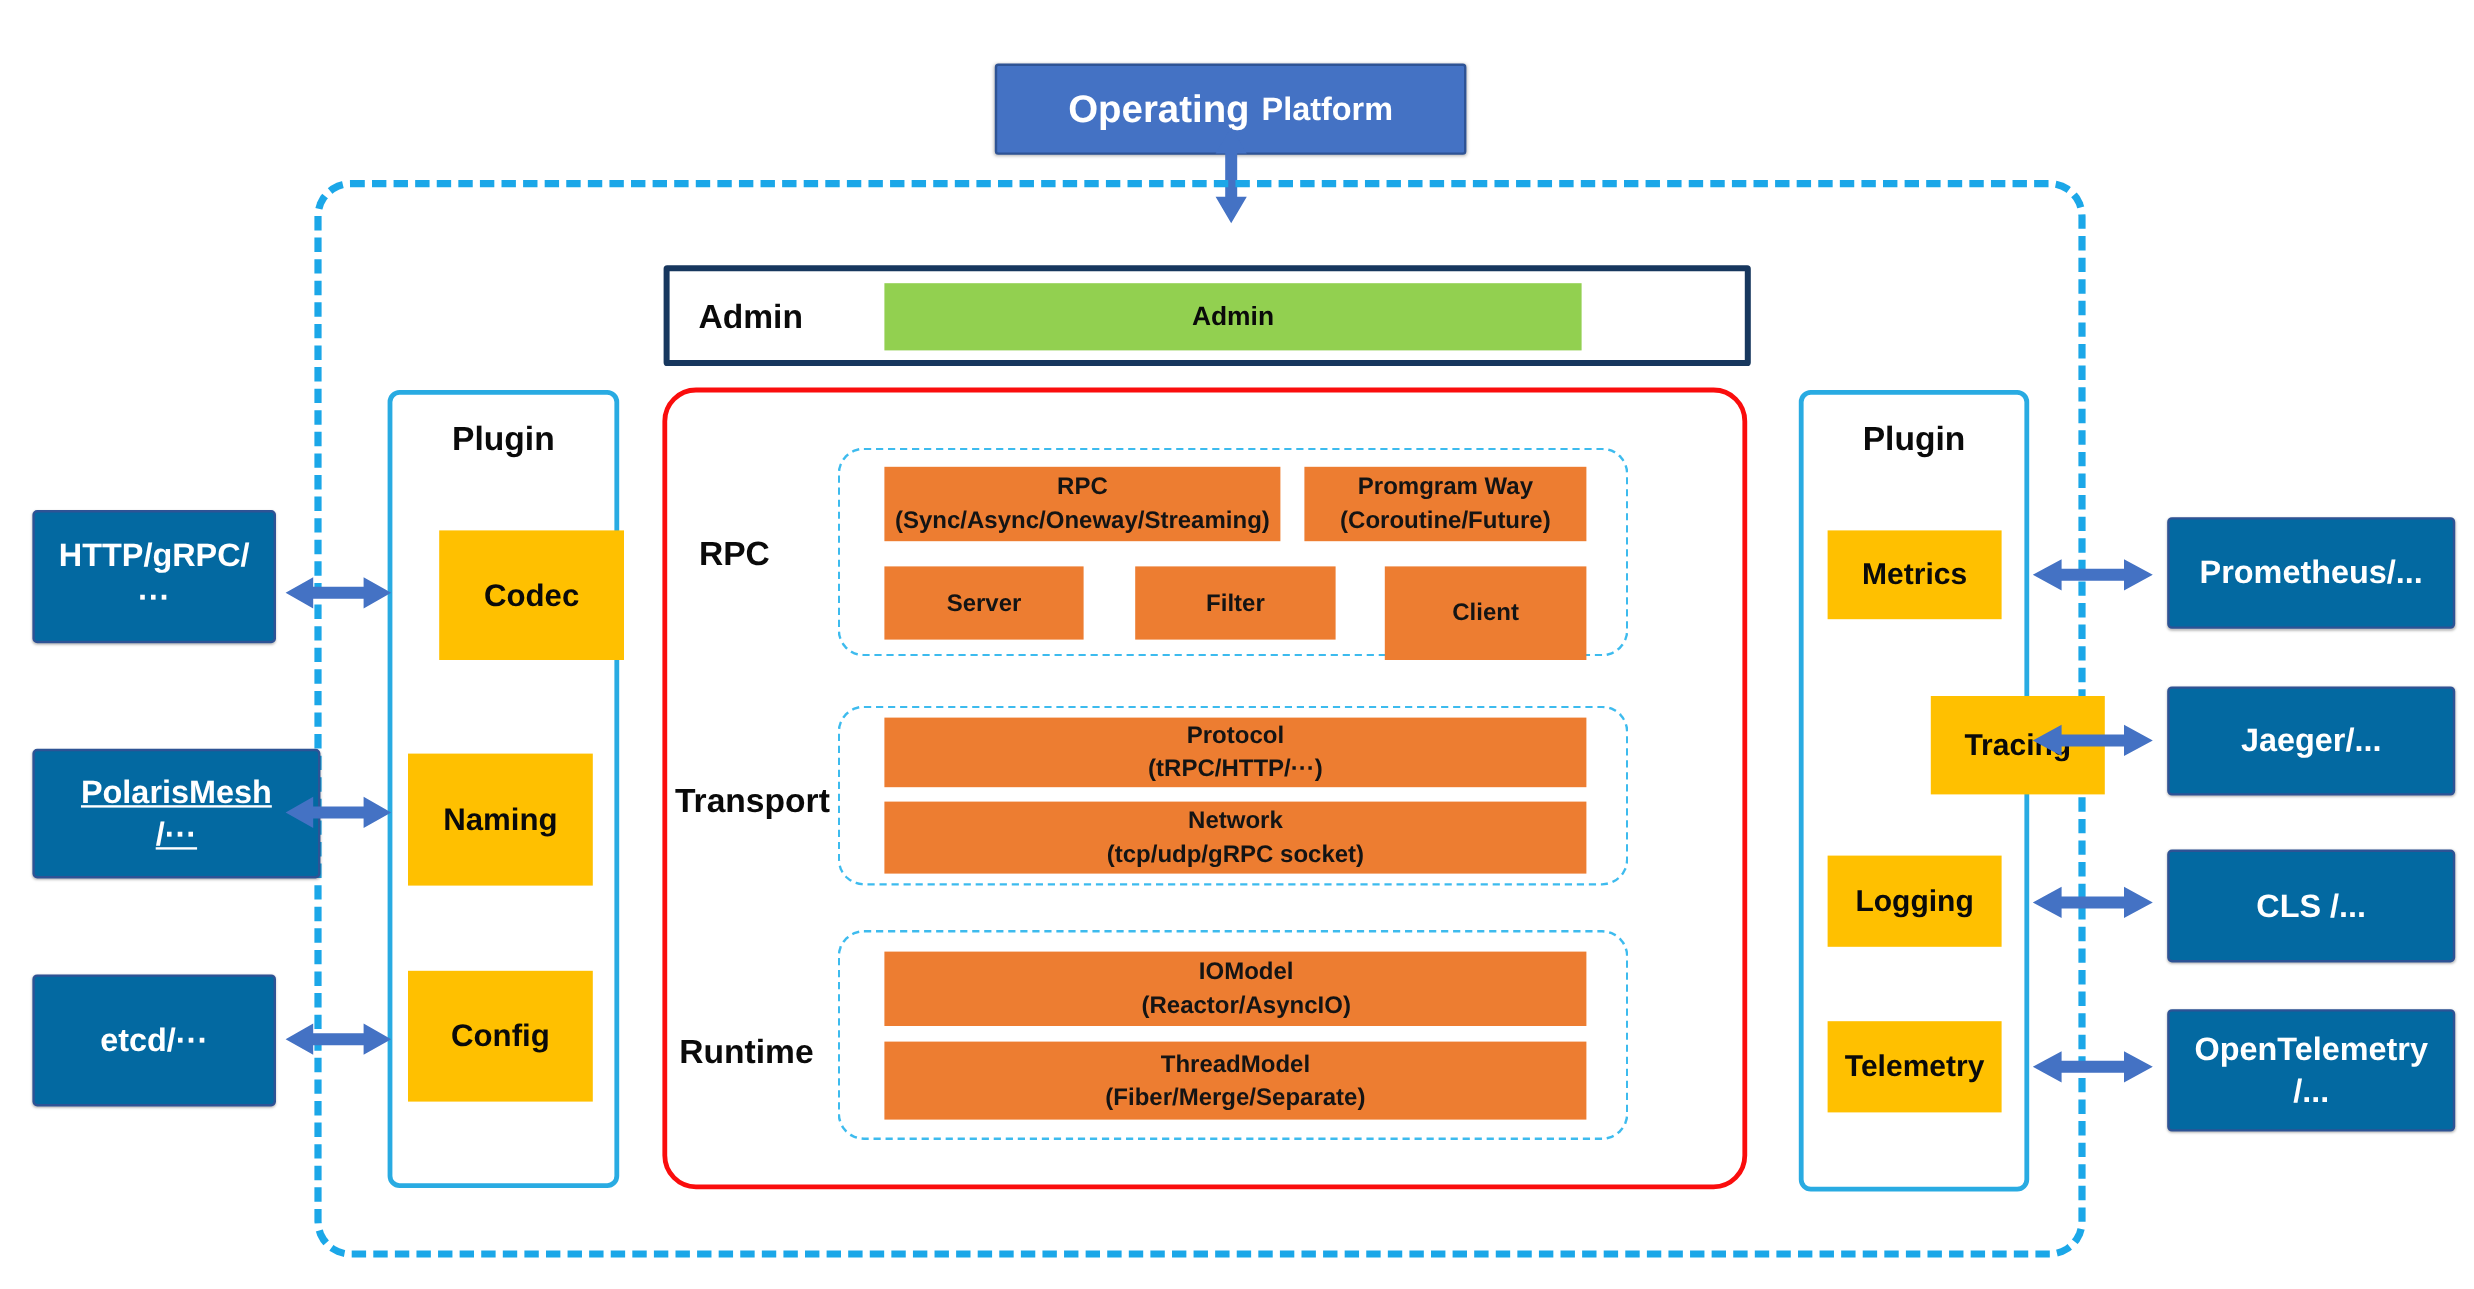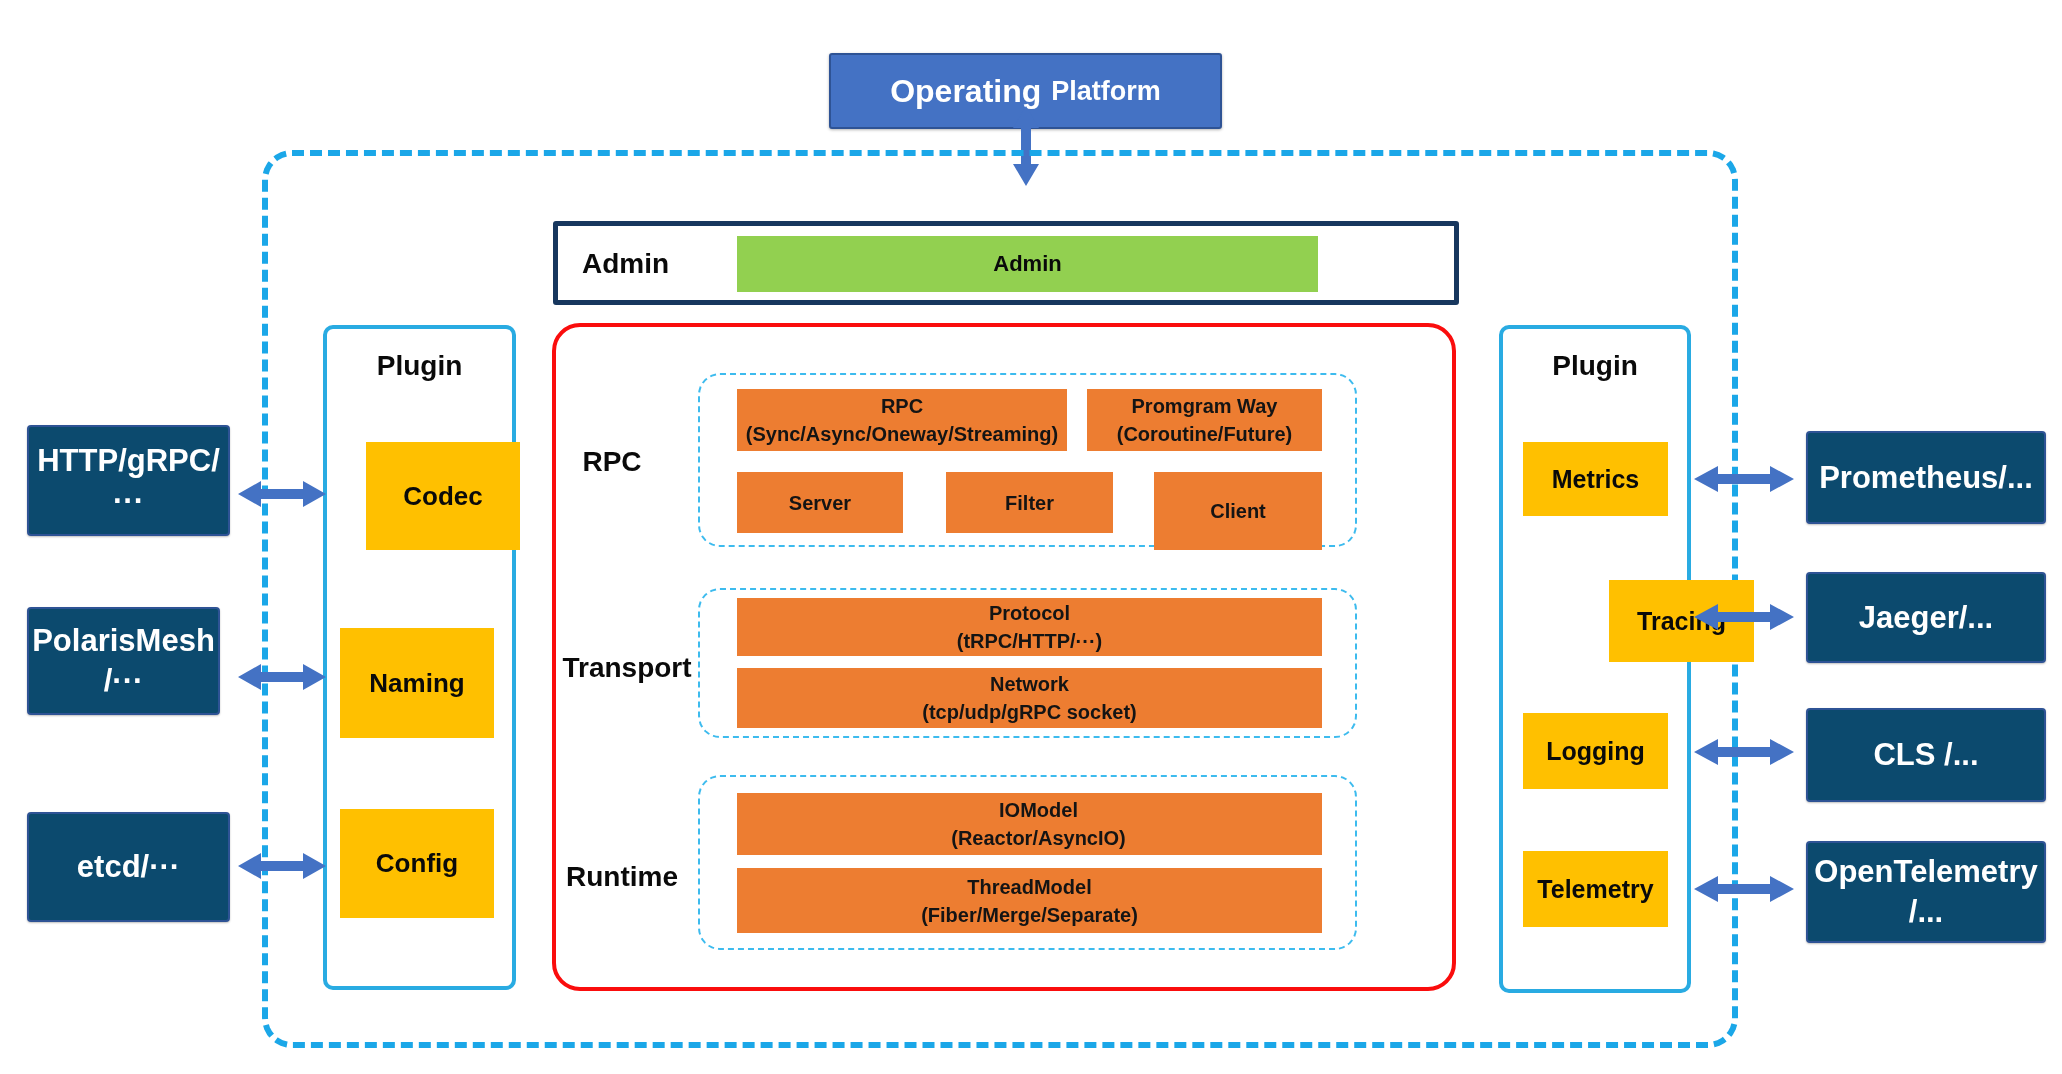--- a/index.html
+++ b/index.html
@@ -2,22 +2,22 @@
 <html><head>
 <meta charset="utf-8">
 <style>
   html,body{margin:0;padding:0;background:#ffffff;}
   body{width:2062px;height:1074px;position:relative;overflow:hidden;
        font-family:"Liberation Sans","DejaVu Sans",sans-serif;color:#111;}
   .abs{position:absolute;box-sizing:border-box;}
   .flexc{display:flex;flex-direction:column;align-items:center;justify-content:center;text-align:center;}
 
   
-  .bluebox{background:#0c4a6e;border:2px solid #2E5395;border-radius:4px;
-           color:#fff;font-weight:bold;font-size:31px;line-height:1.28;
+  .bluebox{background:#0369a1;border:2px solid #2E5395;border-radius:4px;
+           color:#fff;font-weight:bold;font-size:27px;line-height:1.28;
            box-shadow:0 1px 2px rgba(0,0,0,.25);}
   
   .opbox{background:#4472C4;border:2px solid #2E5395;border-radius:3px;color:#fff;
          display:flex;align-items:center;justify-content:center;gap:10px;
          box-shadow:0 1px 3px rgba(0,0,0,.3);}
   .op-main{font-size:32px;font-weight:bold;}
   .op-sub{font-size:27px;font-weight:bold;}
 
   
   .outer-dashed{border:6px dashed #1BA7E8;border-radius:30px;background:transparent;}
@@ -113,21 +113,21 @@
   <div class="abs plugin-title" style="left:1499px;top:350px;width:192px;">Plugin</div>
   <div class="abs yellow yellow-r flexc" style="left:1523px;top:442px;width:145px;height:74px;">Metrics</div>
   <div class="abs yellow yellow-r flexc" style="left:1609px;top:580px;width:145px;height:82px;">Tracing</div>
   <div class="abs yellow yellow-r flexc" style="left:1523px;top:713px;width:145px;height:76px;">Logging</div>
   <div class="abs yellow yellow-r flexc" style="left:1523px;top:851px;width:145px;height:76px;">Telemetry</div>
 
   <div class="abs bluebox flexc" style="left:27px;top:425px;width:203px;height:111px;">
     <span>HTTP/gRPC/</span>
     <span>···</span>
   </div>
-  <div class="abs bluebox flexc" style="left:27px;top:607px;width:193px;height:108px;">
+  <div class="abs bluebox flexc" style="left:27px;top:624px;width:240px;height:108px;text-decoration:underline;">
     <span>PolarisMesh</span>
     <span>/···</span>
   </div>
   <div class="abs bluebox flexc" style="left:27px;top:812px;width:203px;height:110px;">
     <span>etcd/···</span>
     <span></span>
   </div>
 
   <div class="abs bluebox flexc" style="left:1806px;top:431px;width:240px;height:93px;">
     <span>Prometheus/...</span>

